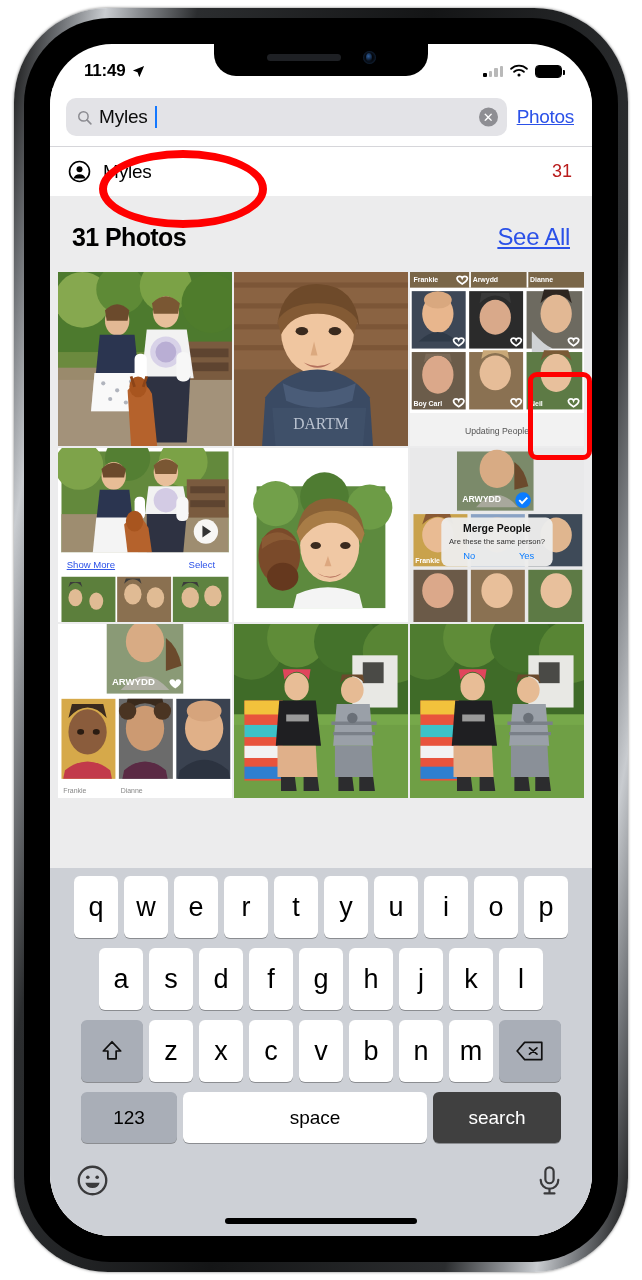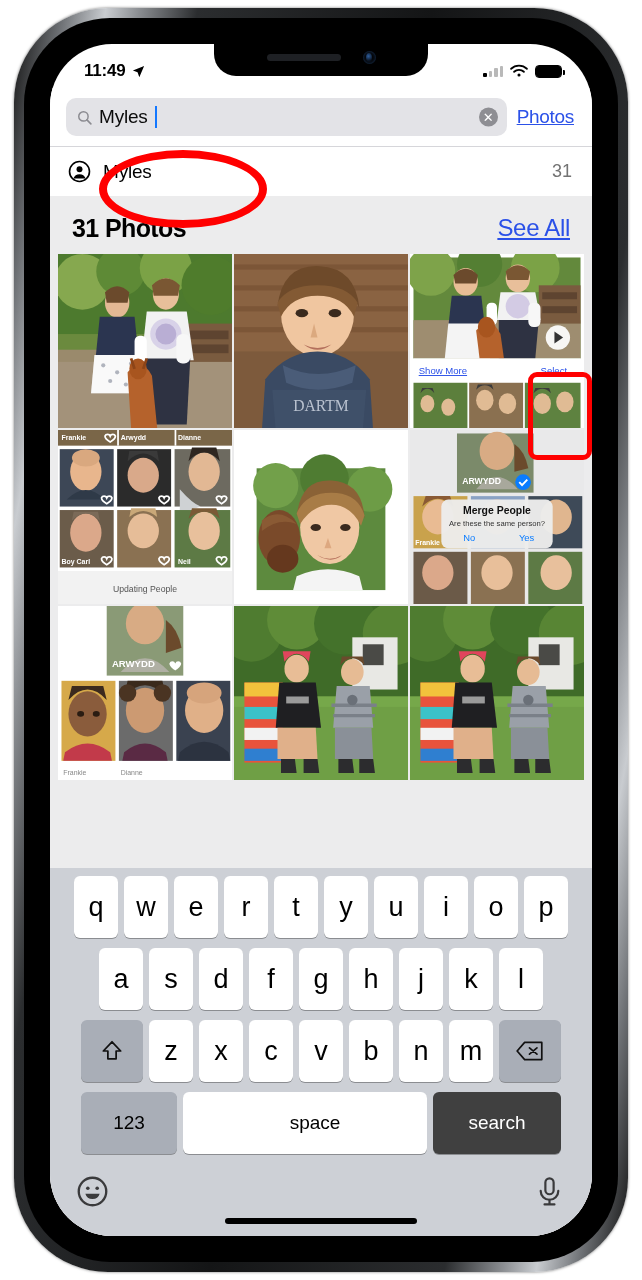--- a/index.html
+++ b/index.html
@@ -134,30 +134,30 @@
   #suggestion-row {
     position: absolute; top: 102px; left: 0; right: 0; height: 50px;
     background: #fff;
     display: flex; align-items: center;
     padding: 0 20px 0 18px;
     border-top: 1px solid #d6d6da;
     z-index: 18;
   }
   #person-icon { width: 23px; height: 23px; flex: none; margin-right: 12px; }
   #suggestion-label { font-size: 19px; color: #000; letter-spacing: -.2px; flex: 1; }
-  #suggestion-count { font-size: 18px; color: #737373; }
+  #suggestion-count { font-size: 18px; color: #b91c1c; }
 
   
   #photos-band {
     position: absolute; top: 152px; left: 0; right: 0; bottom: 0;
     background: #ececed;
     z-index: 10;
   }
   #photos-header {
-    height: 58px; display: flex; align-items: center; justify-content: space-between;
+    height: 76px; display: flex; align-items: center; justify-content: space-between;
     padding: 6px 22px 0 22px;
   }
   #photos-title { font-size: 25px; font-weight: 700; color: #000; letter-spacing: -.6px; }
   #see-all { font-size: 24px; color: #2b51e8; text-decoration: underline; letter-spacing: -.3px; }
 
   
   #photo-grid {
     display: grid;
     grid-template-columns: repeat(3, 1fr);
     gap: 2px;
@@ -204,21 +204,21 @@
     font-size: 27px; color: #000; font-weight: 400;
     width: 44px; height: 100%;
   }
   .key.wide-fn {
     background: #a9aeb7; width: 62px;
   }
   .key.num { background: #a9aeb7; width: 96px; font-size: 19px; }
   .key.space { width: 244px; font-size: 19px; padding-left: 20px; }
   .key.search-key { background: #404040; color: #fff; width: 128px; font-size: 19px; }
   .key svg { width: 30px; height: 26px; }
-  #krow-bottom { height: 62px; margin-bottom: 6px; }
+  #krow-bottom { height: 51px; margin-bottom: 6px; }
   #kb-bottom-bar {
     height: 62px; display: flex; align-items: center; justify-content: space-between;
     padding: 0 26px;
   }
   #emoji-icon, #mic-icon { width: 33px; height: 33px; }
   #home-indicator {
     position: absolute; bottom: 12px; left: 50%; transform: translateX(-50%);
     width: 192px; height: 6px; border-radius: 3px; background: #000;
     z-index: 55;
   }
@@ -349,20 +349,67 @@
               <path d="M25 30q3-24 24-23t23 24q-4-11-23-11t-24 10z" fill="#6e4a2a"></path>
               <path d="M25 28q6-10 23-10t23 10l-2 8q-6-12-21-12t-21 12z" fill="#835a34"></path>
               <ellipse cx="39" cy="34" rx="3.6" ry="2.4" fill="#3a2a1e"></ellipse>
               <ellipse cx="58" cy="34" rx="3.6" ry="2.4" fill="#3a2a1e"></ellipse>
               <path d="M46 40l2 8h-4z" fill="#dba97f"></path>
               <path d="M40 52q8 6 16 0-8 4-16 0z" fill="#b3705c"></path>
               <path d="M18 72q12-16 30-16t30 16l2 30H16z" fill="#3a4a63"></path>
               <path d="M22 78h54l-2 24H24z" fill="#44557080"></path>
               <text x="50" y="90" font-size="9" font-family="serif" fill="#cfd6e2" text-anchor="middle" opacity=".85">DARTM</text>
               <path d="M28 64q20 10 42 0l-2 10q-20 8-38 0z" fill="#4a5c78"></path>
+            </svg>
+          </div>
+
+          <div class="cell">
+            <svg viewBox="0 0 100 100" preserveAspectRatio="xMidYMid slice">
+              <rect width="100" height="100" fill="#ffffff"></rect>
+              <rect x="0" y="0" width="100" height="9" fill="#7a6648"></rect>
+              <rect x="34" y="0" width="1" height="9" fill="#fff"></rect>
+                <rect x="67" y="0" width="1" height="9" fill="#fff"></rect>
+              <rect x="1" y="11" width="31" height="33" fill="#3d4756"></rect>
+              <ellipse cx="16" cy="24" rx="9" ry="11" fill="#e8b68d"></ellipse>
+              <ellipse cx="16" cy="16" rx="8" ry="5" fill="#d9a87f"></ellipse>
+              <path d="M5 40q11-11 22 0z" fill="#2f3a48"></path>
+              <rect x="34" y="11" width="31" height="33" fill="#2b2b2b"></rect>
+              <ellipse cx="49" cy="26" rx="9" ry="10" fill="#d9a98a"></ellipse>
+              <path d="M40 18q9-9 18 0l-1-6H41z" fill="#3a3a3a"></path>
+              <rect x="67" y="11" width="32" height="33" fill="#6d6a60"></rect>
+              <ellipse cx="84" cy="24" rx="9" ry="11" fill="#e2b894"></ellipse>
+              <path d="M75 18q9-10 18 0l-2-8H77z" fill="#2e2620"></path>
+              <path d="M70 34q7 8 12 10l-12 4z" fill="#cfd2d4"></path>
+              <rect x="1" y="46" width="31" height="33" fill="#6b5c4a"></rect>
+              <ellipse cx="16" cy="59" rx="9" ry="11" fill="#dba88a"></ellipse>
+              <path d="M8 52q8-8 16 0l-1-5H9z" fill="#7b6a58"></path>
+              <rect x="34" y="46" width="31" height="33" fill="#8a7152"></rect>
+              <ellipse cx="49" cy="58" rx="9" ry="10" fill="#e6bd98"></ellipse>
+              <path d="M41 50q8-7 16 0l-1-5H42z" fill="#c9a878"></path>
+              <rect x="67" y="46" width="32" height="33" fill="#5d7a45"></rect>
+              <ellipse cx="84" cy="58" rx="9" ry="11" fill="#e8c09c"></ellipse>
+              <path d="M75 51q9-8 18 0l-2-6H77z" fill="#7a5a36"></path>
+              <rect x="0" y="81" width="100" height="19" fill="#f2f2f2"></rect>
+              <g fill="#fff" font-size="4" font-family="sans-serif" font-weight="bold">
+                <text x="2" y="6">Frankie</text>
+                  <text x="36" y="6">Arwydd</text>
+                  <text x="69" y="6">Dianne</text>
+                <text x="2" y="77">Boy Carl</text>
+                  <text x="69" y="77">Neil</text>
+              </g>
+              <g fill="none" stroke="#fff" stroke-width="1">
+                <path d="M27 3.5a1.6 1.6 0 0 1 3 0 1.6 1.6 0 0 1 3 0c0 1.7-3 3.4-3 3.4s-3-1.7-3-3.4z"></path>
+                <path d="M25 39a1.6 1.6 0 0 1 3 0 1.6 1.6 0 0 1 3 0c0 1.7-3 3.4-3 3.4S25 40.7 25 39z"></path>
+                <path d="M58 39a1.6 1.6 0 0 1 3 0 1.6 1.6 0 0 1 3 0c0 1.7-3 3.4-3 3.4s-3-1.7-3-3.4z"></path>
+                <path d="M91 39a1.6 1.6 0 0 1 3 0 1.6 1.6 0 0 1 3 0c0 1.7-3 3.4-3 3.4s-3-1.7-3-3.4z"></path>
+                <path d="M25 74a1.6 1.6 0 0 1 3 0 1.6 1.6 0 0 1 3 0c0 1.7-3 3.4-3 3.4S25 75.7 25 74z"></path>
+                <path d="M58 74a1.6 1.6 0 0 1 3 0 1.6 1.6 0 0 1 3 0c0 1.7-3 3.4-3 3.4s-3-1.7-3-3.4z"></path>
+                <path d="M91 74a1.6 1.6 0 0 1 3 0 1.6 1.6 0 0 1 3 0c0 1.7-3 3.4-3 3.4s-3-1.7-3-3.4z"></path>
+              </g>
+              <text x="50" y="93" font-size="5" fill="#555" font-family="sans-serif" text-anchor="middle">Updating People</text>
             </svg>
           </div>
 
           <div class="cell">
             <svg viewBox="0 0 100 100" preserveAspectRatio="xMidYMid slice">
               <rect width="100" height="100" fill="#ffffff"></rect>
               <rect x="2" y="2" width="96" height="58" fill="#63893c"></rect>
               <circle cx="12" cy="10" r="14" fill="#7ea34a"></circle>
                 <circle cx="40" cy="6" r="13" fill="#547f33"></circle>
               <circle cx="72" cy="8" r="14" fill="#7ba246"></circle>
@@ -403,67 +450,20 @@
                 <path d="M6 80q4-5 8 0l-1-3H7z"></path>
                   <path d="M38 78q5-5 10 0l-1-3h-8z"></path>
                 <path d="M71 80q5-5 10 0l-1-3h-8z"></path>
               </g>
             </svg>
           </div>
 
           <div class="cell">
             <svg viewBox="0 0 100 100" preserveAspectRatio="xMidYMid slice">
               <rect width="100" height="100" fill="#ffffff"></rect>
-              <rect x="0" y="0" width="100" height="9" fill="#7a6648"></rect>
-              <rect x="34" y="0" width="1" height="9" fill="#fff"></rect>
-                <rect x="67" y="0" width="1" height="9" fill="#fff"></rect>
-              <rect x="1" y="11" width="31" height="33" fill="#3d4756"></rect>
-              <ellipse cx="16" cy="24" rx="9" ry="11" fill="#e8b68d"></ellipse>
-              <ellipse cx="16" cy="16" rx="8" ry="5" fill="#d9a87f"></ellipse>
-              <path d="M5 40q11-11 22 0z" fill="#2f3a48"></path>
-              <rect x="34" y="11" width="31" height="33" fill="#2b2b2b"></rect>
-              <ellipse cx="49" cy="26" rx="9" ry="10" fill="#d9a98a"></ellipse>
-              <path d="M40 18q9-9 18 0l-1-6H41z" fill="#3a3a3a"></path>
-              <rect x="67" y="11" width="32" height="33" fill="#6d6a60"></rect>
-              <ellipse cx="84" cy="24" rx="9" ry="11" fill="#e2b894"></ellipse>
-              <path d="M75 18q9-10 18 0l-2-8H77z" fill="#2e2620"></path>
-              <path d="M70 34q7 8 12 10l-12 4z" fill="#cfd2d4"></path>
-              <rect x="1" y="46" width="31" height="33" fill="#6b5c4a"></rect>
-              <ellipse cx="16" cy="59" rx="9" ry="11" fill="#dba88a"></ellipse>
-              <path d="M8 52q8-8 16 0l-1-5H9z" fill="#7b6a58"></path>
-              <rect x="34" y="46" width="31" height="33" fill="#8a7152"></rect>
-              <ellipse cx="49" cy="58" rx="9" ry="10" fill="#e6bd98"></ellipse>
-              <path d="M41 50q8-7 16 0l-1-5H42z" fill="#c9a878"></path>
-              <rect x="67" y="46" width="32" height="33" fill="#5d7a45"></rect>
-              <ellipse cx="84" cy="58" rx="9" ry="11" fill="#e8c09c"></ellipse>
-              <path d="M75 51q9-8 18 0l-2-6H77z" fill="#7a5a36"></path>
-              <rect x="0" y="81" width="100" height="19" fill="#f2f2f2"></rect>
-              <g fill="#fff" font-size="4" font-family="sans-serif" font-weight="bold">
-                <text x="2" y="6">Frankie</text>
-                  <text x="36" y="6">Arwydd</text>
-                  <text x="69" y="6">Dianne</text>
-                <text x="2" y="77">Boy Carl</text>
-                  <text x="69" y="77">Neil</text>
-              </g>
-              <g fill="none" stroke="#fff" stroke-width="1">
-                <path d="M27 3.5a1.6 1.6 0 0 1 3 0 1.6 1.6 0 0 1 3 0c0 1.7-3 3.4-3 3.4s-3-1.7-3-3.4z"></path>
-                <path d="M25 39a1.6 1.6 0 0 1 3 0 1.6 1.6 0 0 1 3 0c0 1.7-3 3.4-3 3.4S25 40.7 25 39z"></path>
-                <path d="M58 39a1.6 1.6 0 0 1 3 0 1.6 1.6 0 0 1 3 0c0 1.7-3 3.4-3 3.4s-3-1.7-3-3.4z"></path>
-                <path d="M91 39a1.6 1.6 0 0 1 3 0 1.6 1.6 0 0 1 3 0c0 1.7-3 3.4-3 3.4s-3-1.7-3-3.4z"></path>
-                <path d="M25 74a1.6 1.6 0 0 1 3 0 1.6 1.6 0 0 1 3 0c0 1.7-3 3.4-3 3.4S25 75.7 25 74z"></path>
-                <path d="M58 74a1.6 1.6 0 0 1 3 0 1.6 1.6 0 0 1 3 0c0 1.7-3 3.4-3 3.4s-3-1.7-3-3.4z"></path>
-                <path d="M91 74a1.6 1.6 0 0 1 3 0 1.6 1.6 0 0 1 3 0c0 1.7-3 3.4-3 3.4s-3-1.7-3-3.4z"></path>
-              </g>
-              <text x="50" y="93" font-size="5" fill="#555" font-family="sans-serif" text-anchor="middle">Updating People</text>
-            </svg>
-          </div>
-
-          <div class="cell">
-            <svg viewBox="0 0 100 100" preserveAspectRatio="xMidYMid slice">
-              <rect width="100" height="100" fill="#ffffff"></rect>
               <rect x="13" y="22" width="74" height="70" fill="#5d8a3e"></rect>
               <circle cx="24" cy="32" r="13" fill="#72a04a"></circle>
                 <circle cx="52" cy="28" r="14" fill="#4f7c32"></circle>
               <circle cx="78" cy="34" r="13" fill="#6d9c46"></circle>
               <ellipse cx="55" cy="56" rx="17" ry="21" fill="#f0c8a4"></ellipse>
               <path d="M36 50q2-22 20-21t19 22q-4-12-20-12t-19 11z" fill="#8a6236"></path>
               <path d="M36 48q5-12 20-12t19 13l-2 6q-6-12-17-12t-18 11z" fill="#a87c46"></path>
               <ellipse cx="47" cy="56" rx="3" ry="2" fill="#3a2a1e"></ellipse>
               <ellipse cx="64" cy="56" rx="3" ry="2" fill="#3a2a1e"></ellipse>
               <path d="M54 62l2 6h-4z" fill="#dda880"></path>

